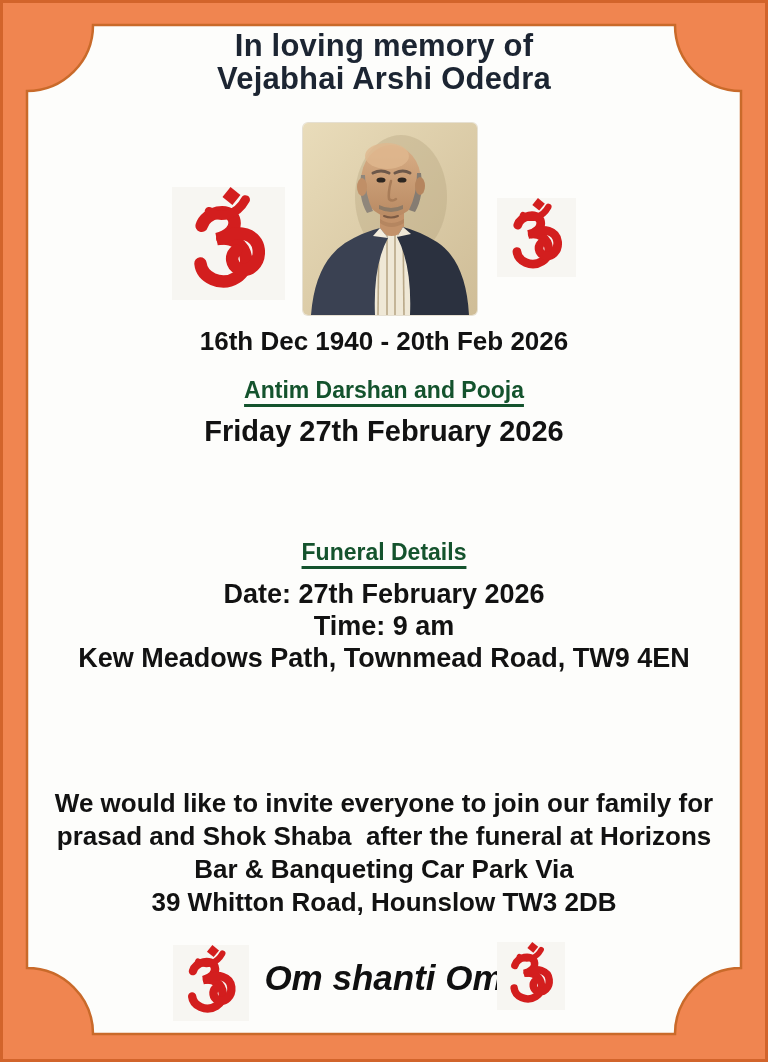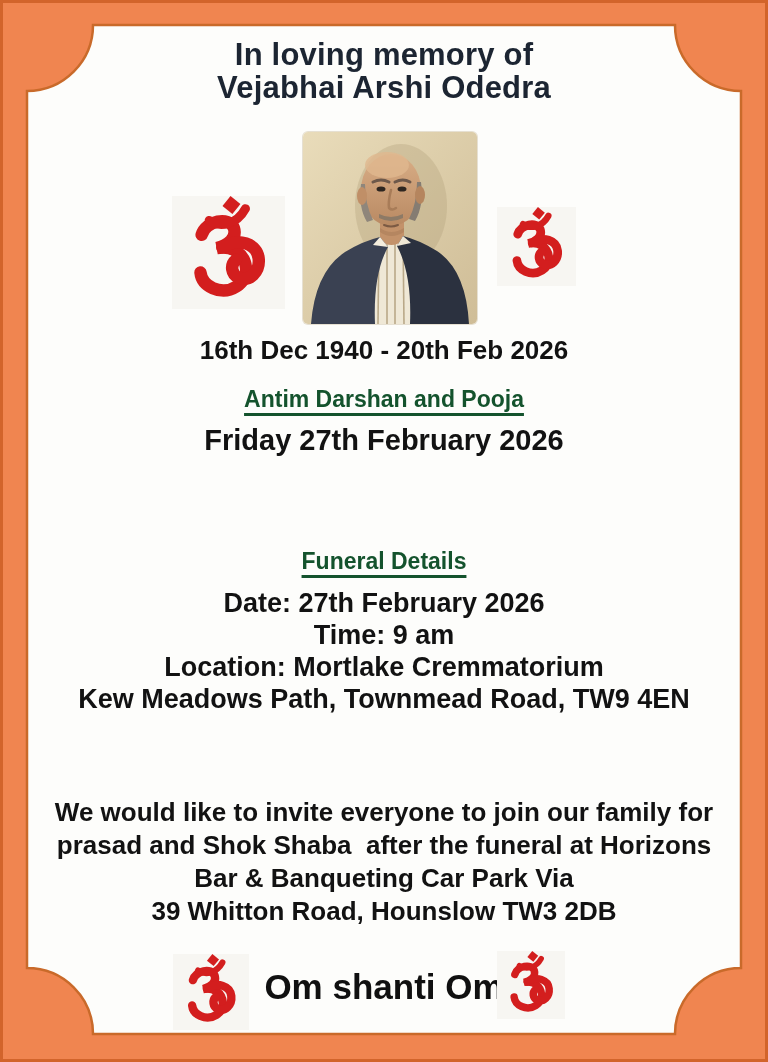--- a/index.html
+++ b/index.html
@@ -10,21 +10,21 @@
   }
   .stage { position:absolute; inset:0; width:768px; height:1062px; }
 
   
   .card { position:absolute; left:27px; top:25px; width:714px; height:1009px;
           background:#FDFDFB; }
 
   
   .frame { position:absolute; left:0; top:0; pointer-events:none; }
 
-  .content { position:absolute; left:27px; top:30px; width:646px; height:1009px; }
+  .content { position:absolute; left:27px; top:21px; width:646px; height:1009px; }
 
   .center { position:absolute; left:0; width:714px; text-align:center; }
 
   .title { top:8px; font-size:31px; line-height:33px; color:#1C2532; font-weight:600;
            letter-spacing:0.2px; }
 
   .photo { position:absolute; left:276px; top:102px; width:174px; height:192px;
            border-radius:5px; overflow:hidden; box-shadow:0 0 0 1px #e6e0d2; }
   .photo svg { display:block; width:174px; height:192px; }
 
@@ -40,21 +40,21 @@
   .heading { font-size:23px; line-height:32px; color:#14532d; font-weight:bold;
              text-decoration:underline; text-decoration-thickness:3px; text-underline-offset:6px; }
   .h1 { top:353px; } .h2 { top:515px; } .h3 { top:716px; }
 
   .body-block { color:#121212; font-weight:600; }
   .sec1 { top:394px; font-size:29px; line-height:32px; }
   .sec2 { top:557px; font-size:27px; line-height:32px; }
   .sec3 { top:766px; font-size:26px; line-height:33px;text-align:center; }
   .line { white-space:pre-wrap; }
 
-  .mantra { top:936px; font-size:35px; line-height:42px; color:#101010; font-weight:600; }
+  .mantra { top:936px; font-size:35px; line-height:42px; color:#101010; font-weight:600;font-style:italic; }
 </style>
 </head>
 <body>
 
 <div class="stage">
 
   <svg width="0" height="0" style="position:absolute" aria-hidden="true">
     <defs>
       <g id="om-sym" stroke="#D31E1E" fill="none" stroke-linecap="round">
         <path stroke-width="11" d="M28,32 C33,20 54,18 57,29 C59,38 50,44 40,45 C55,44 64,53 64,65 C64,79 47,88 33,80 C27,76.5 23.5,71 23.5,65"></path>
@@ -141,21 +141,20 @@
 
     <div class="center heading h1">Antim Darshan and Pooja</div>
     <div class="center body-block sec1">
       <div class="line">Friday 27th February 2026</div>
     </div>
 
     <div class="center heading h2">Funeral Details</div>
     <div class="center body-block sec2">
       <div class="line">Date: 27th February 2026</div>
       <div class="line">Time: 9 am</div>
-      <div class="line">Location: Mortlake Cremmatorium</div>
       <div class="line">Kew Meadows Path, Townmead Road, TW9 4EN</div>
     </div>
 
     <div class="center body-block sec3">
       <div class="line">We would like to invite everyone to join our family for</div>
       <div class="line">prasad and Shok Shaba  after the funeral at Horizons</div>
       <div class="line">Bar &amp; Banqueting Car Park Via</div>
       <div class="line">39 Whitton Road, Hounslow TW3 2DB</div>
     </div>
 

